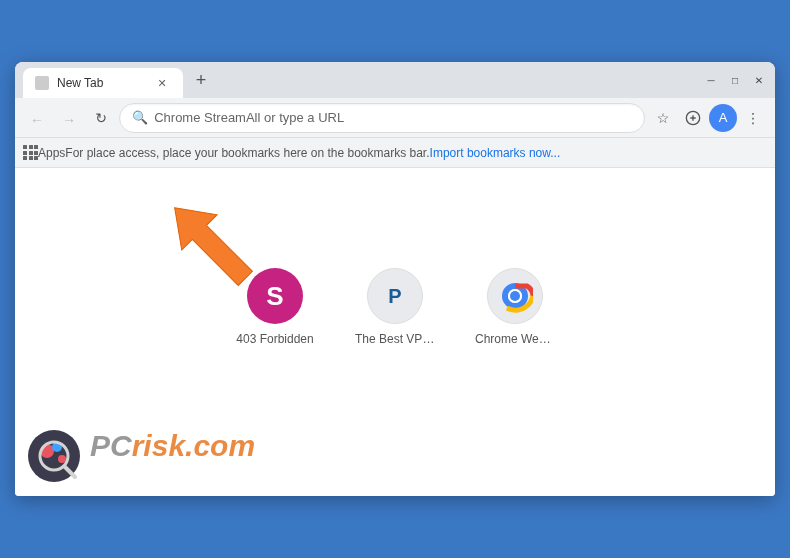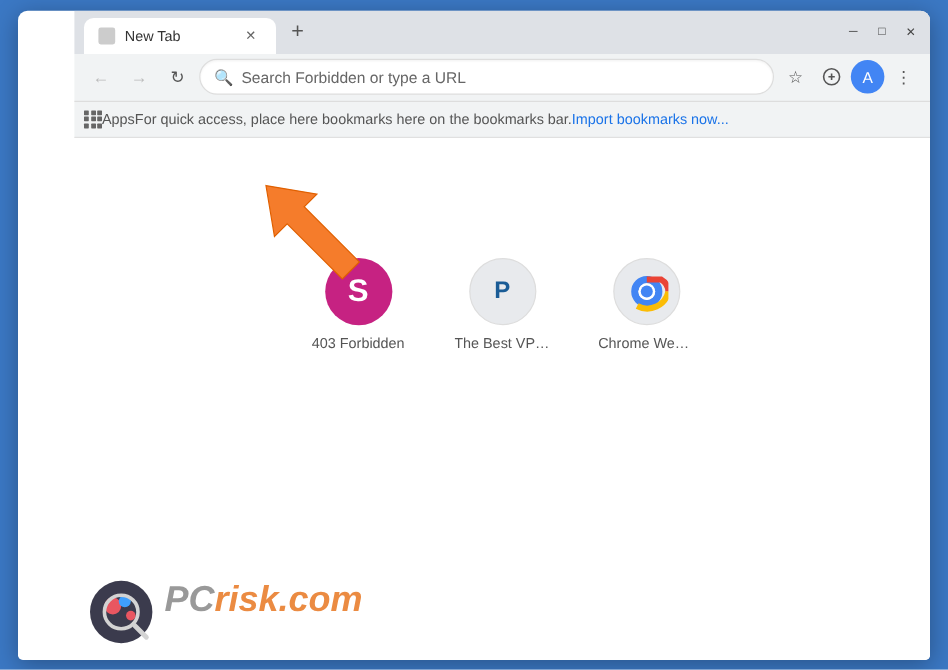--- a/index.html
+++ b/index.html
@@ -8,28 +8,27 @@
       height: 558px;
       background: #3b78c4;
       display: flex;
       align-items: center;
       justify-content: center;
       font-family: Arial, sans-serif;
       overflow: hidden;
     }
     .browser-window {
       width: 760px;
-      height: 541px;
+      height: 434px;
       background: #fff;
       border-radius: 8px 8px 4px 4px;
       box-shadow: 0 4px 20px rgba(0,0,0,0.3);
       display: flex;
       flex-direction: column;
       overflow: hidden;
-      padding-left: 47px;
     }
     
     .title-bar {
       background: #dee1e6;
       display: flex;
       align-items: center;
       height: 36px;
       padding: 0 8px;
       flex-shrink: 0;
     }
@@ -307,21 +306,21 @@
       <div class="win-btn">✕</div>
     </div>
   </div>
 
   <div class="toolbar">
     <div class="nav-btn disabled" title="Back">←</div>
     <div class="nav-btn disabled" title="Forward">→</div>
     <div class="nav-btn" title="Reload">↻</div>
     <div class="address-bar">
       <span class="search-icon-svg">🔍</span>
-      <span class="address-text">Search Forbidden or type a URL</span>
+      <span class="address-text">Chrome StreamAll or type a URL</span>
     </div>
     <div class="toolbar-right">
       <div class="toolbar-icon-btn">☆</div>
       <div class="toolbar-icon-btn">
         <svg width="16" height="16" viewBox="0 0 24 24" fill="none" stroke="#555" stroke-width="2">
           <circle cx="12" cy="12" r="10"></circle>
           <path d="M8 12h8M12 8v8"></path>
         </svg>
       </div>
       <div class="profile-btn">A</div>
@@ -335,21 +334,21 @@
         <span></span>
         <span></span>
       <span></span>
         <span></span>
         <span></span>
       <span></span>
         <span></span>
         <span></span>
     </div>
     <span class="bookmark-text">Apps</span>
-    <span class="bookmark-text">For quick access, place here bookmarks here on the bookmarks bar.</span>
+    <span class="bookmark-text">For place access, place your bookmarks here on the bookmarks bar.</span>
     <a class="import-link" href="#">Import bookmarks now...</a>
   </div>
 
   <div class="main-content">
 
     <div class="arrow-container">
       <svg class="arrow-svg" viewBox="0 0 110 110">
 
         <g transform="rotate(-45, 55, 55)">
 

